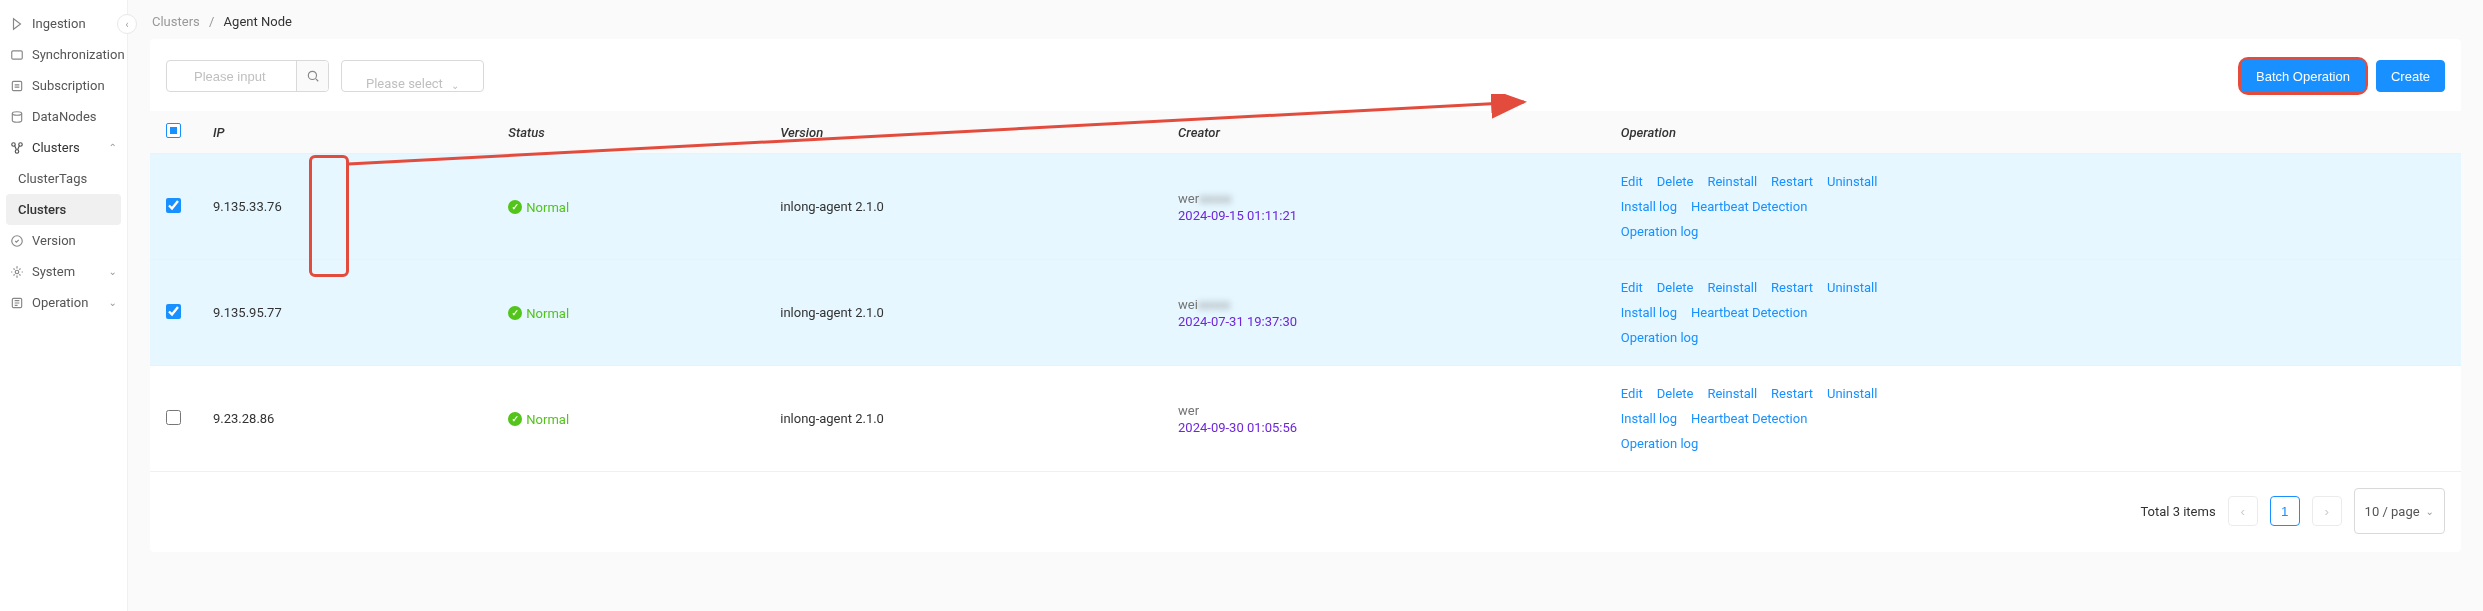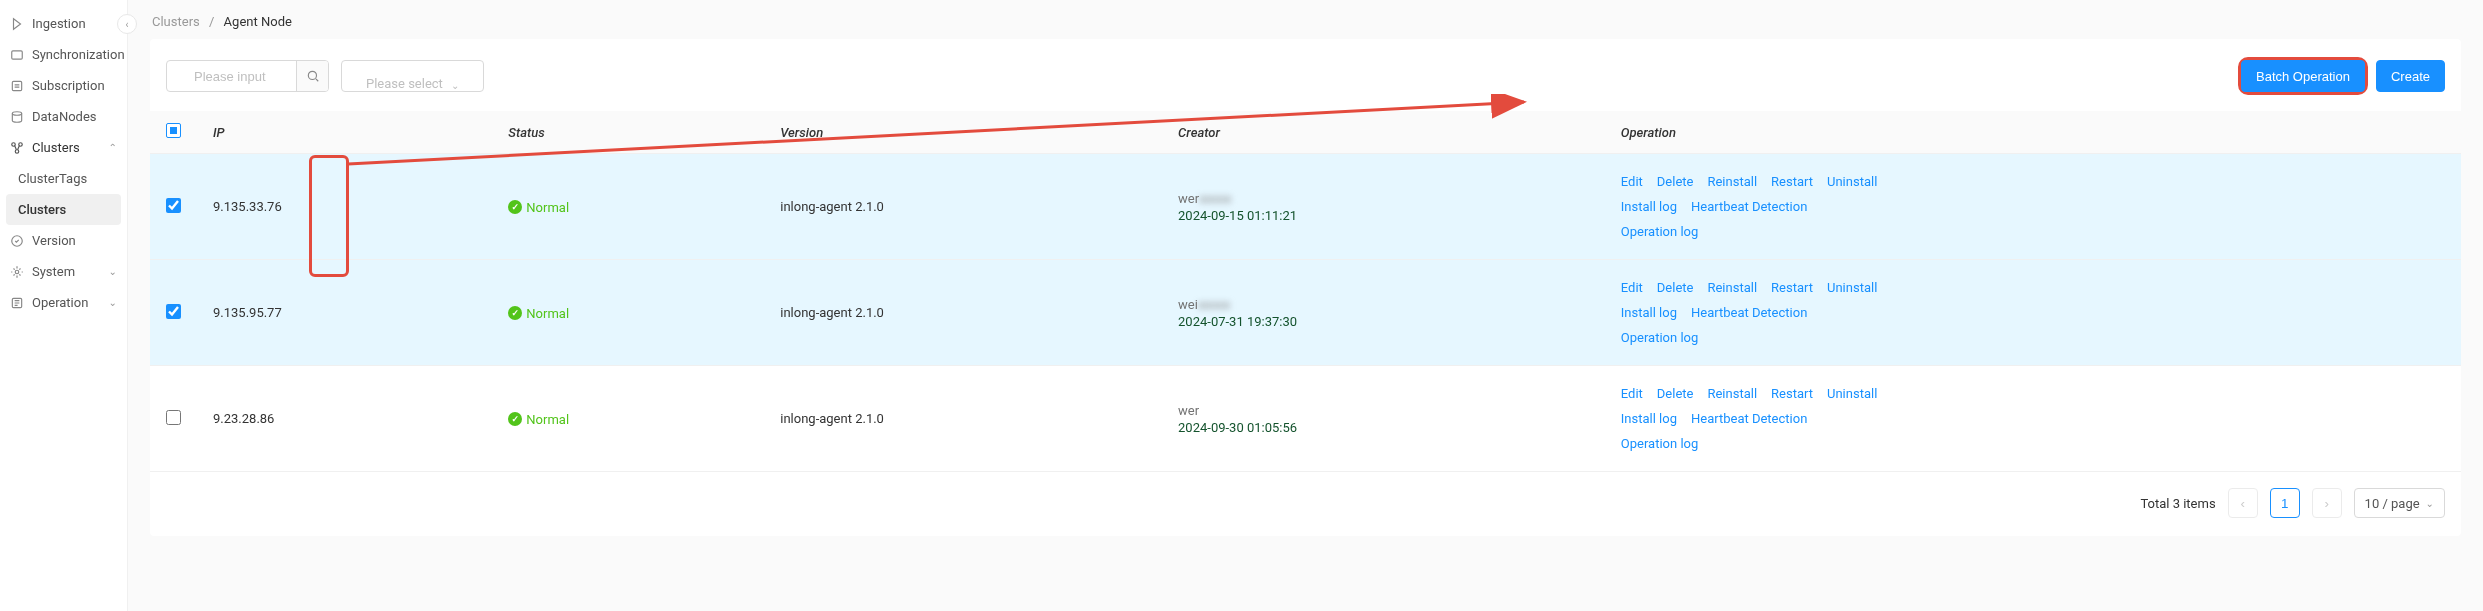--- a/index.html
+++ b/index.html
@@ -36,28 +36,28 @@
     .table tbody td { padding: 20px 16px; font-size: 13px; border-bottom: 1px solid #f0f0f0; vertical-align: middle; }
     .table tbody tr.selected { background: #e6f7ff; }
     .checkbox { width: 15px; height: 15px; cursor: pointer; accent-color: #1890ff; }
     .checkbox-cell { width: 44px; text-align: center; }
     .header-check { width: 15px; height: 15px; display: inline-block; border: 1px solid #1890ff; border-radius: 2px; position: relative; cursor: pointer; background:#fff; }
     .header-check::after { content: ""; position: absolute; left: 3px; top: 3px; right: 3px; bottom: 3px; background: #1890ff; }
     .status-badge { color: #52c41a; display: inline-flex; align-items: center; gap: 4px; }
     .status-icon { width: 14px; height: 14px; border-radius: 50%; background: #52c41a; display: inline-flex; align-items: center; justify-content: center; color: #fff; font-size: 9px; font-weight: bold; }
     .creator-name { color: #737373; }
     .blur { filter: blur(3px); color:#888; }
-    .creator-date { color: #14532d; margin-top: 2px; }
+    .creator-date { color: #6d28d9; margin-top: 2px; }
     .op-links { display: flex; flex-wrap: wrap; gap: 10px 14px; max-width: 260px; }
     .op-links a { color: #1890ff; text-decoration: none; font-size: 13px; cursor: pointer; }
     .pagination { display: flex; align-items: center; justify-content: flex-end; padding: 16px 16px 0; gap: 12px; font-size: 13px; }
     .page-btn { width: 30px; height: 30px; border: 1px solid #d9d9d9; border-radius: 4px; background: #fff; cursor: pointer; display: flex; align-items: center; justify-content: center; color: #999; }
     .page-btn.active { border-color: #1890ff; color: #1890ff; }
     .page-btn.disabled { cursor: not-allowed; opacity: 0.5; }
-    .page-size { height: 30px; border: 1px solid #d9d9d9; border-radius: 4px; padding: 0 10px; display: flex; align-items: center; cursor: pointer; color: #555; gap: 6px; }
+    .page-size { height: 46px; border: 1px solid #d9d9d9; border-radius: 4px; padding: 0 10px; display: flex; align-items: center; cursor: pointer; color: #555; gap: 6px; }
     .annotation-highlight-col { position: absolute; left: 159px; top: 116px; width: 40px; height: 122px; border: 3px solid #e34b3d; border-radius: 6px; pointer-events: none; }
     .annotation-arrow { position: absolute; left: 198px; top: 55px; width: 1180px; height: 72px; pointer-events: none; }
     .content-wrap { position: relative; }
     svg { display: block; }
   </style>
 </head>
 <body>
 
 <div class="layout">
   <aside class="sidebar">

